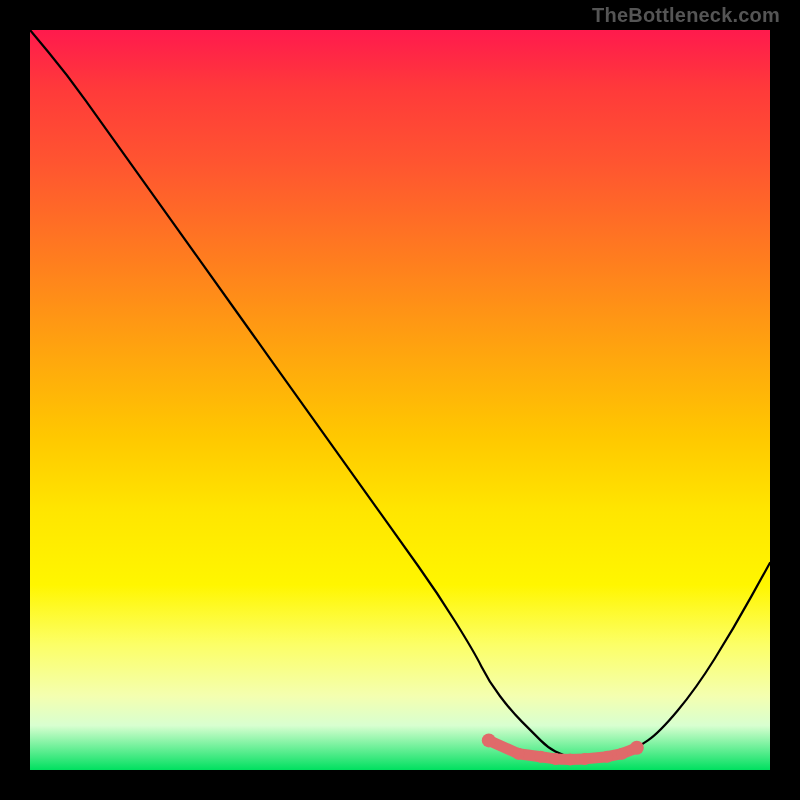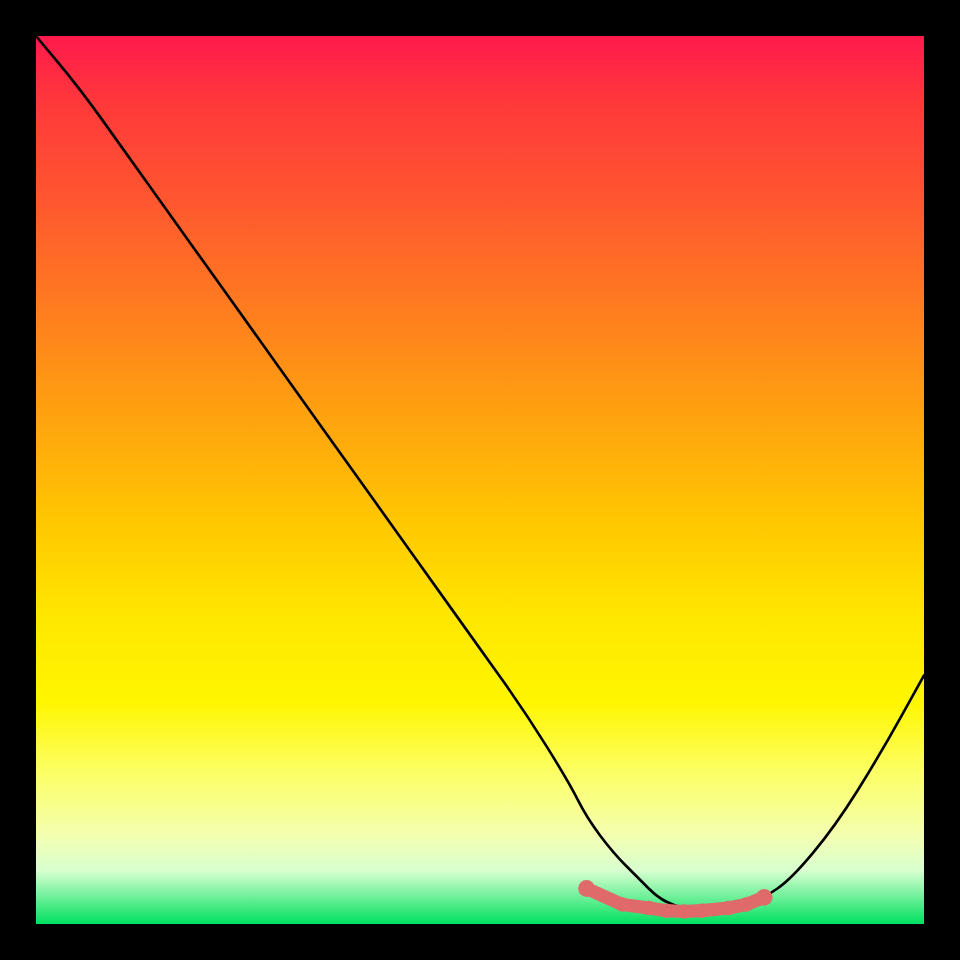--- a/index.html
+++ b/index.html
@@ -54,20 +54,21 @@
     top: 0;
     width: 740px;
     height: 740px;
     overflow: visible;
   }
 </style>
 </head>
 <body>
 
 <div class="frame">
+  <div class="watermark">TheBottleneck.com</div>
 
   <div class="plot-area">
     <svg class="curve" viewBox="0 0 740 740">
       <path id="curve-path" fill="none" stroke="#000" stroke-width="2.2" stroke-linecap="round" stroke-linejoin="round" d="M 0.0 0.0 Q 0.0 0.0 18.5 22.2 Q 37.0 44.4 55.5 70.3 Q 74.0 96.2 92.5 122.1 Q 111.0 148.0 129.5 173.9 Q 148.0 199.8 166.5 225.7 Q 185.0 251.6 203.5 277.5 Q 222.0 303.4 240.5 329.3 Q 259.0 355.2 277.5 381.1 Q 296.0 407.0 314.5 432.9 Q 333.0 458.8 351.5 484.7 Q 370.0 510.6 388.5 536.5 Q 407.0 562.4 425.5 592.0 Q 444.0 621.6 451.4 636.4 Q 458.8 651.2 469.9 666.0 Q 481.0 680.8 492.1 691.9 Q 503.2 703.0 510.6 710.4 Q 518.0 717.8 525.4 721.5 Q 532.8 725.2 540.2 727.0 Q 547.6 728.9 555.0 730.0 Q 562.4 731.1 569.8 730.8 Q 577.2 730.4 584.6 728.5 Q 592.0 726.7 599.4 722.2 Q 606.8 717.8 617.9 710.4 Q 629.0 703.0 647.5 680.8 Q 666.0 658.6 684.5 629.0 Q 703.0 599.4 721.5 566.1 T 740.0 532.8 "></path>
       <g id="markers-group">
           <line x1="592.0" y1="723.7" x2="606.8" y2="717.8" stroke="#e06a6a" stroke-width="11" stroke-linecap="round"></line>
           <line x1="577.2" y1="726.7" x2="592.0" y2="723.7" stroke="#e06a6a" stroke-width="11" stroke-linecap="round"></line>
           <line x1="555.0" y1="728.9" x2="577.2" y2="726.7" stroke="#e06a6a" stroke-width="11" stroke-linecap="round"></line>
           <line x1="540.2" y1="729.6" x2="555.0" y2="728.9" stroke="#e06a6a" stroke-width="11" stroke-linecap="round"></line>
           <line x1="525.4" y1="728.9" x2="540.2" y2="729.6" stroke="#e06a6a" stroke-width="11" stroke-linecap="round"></line>

